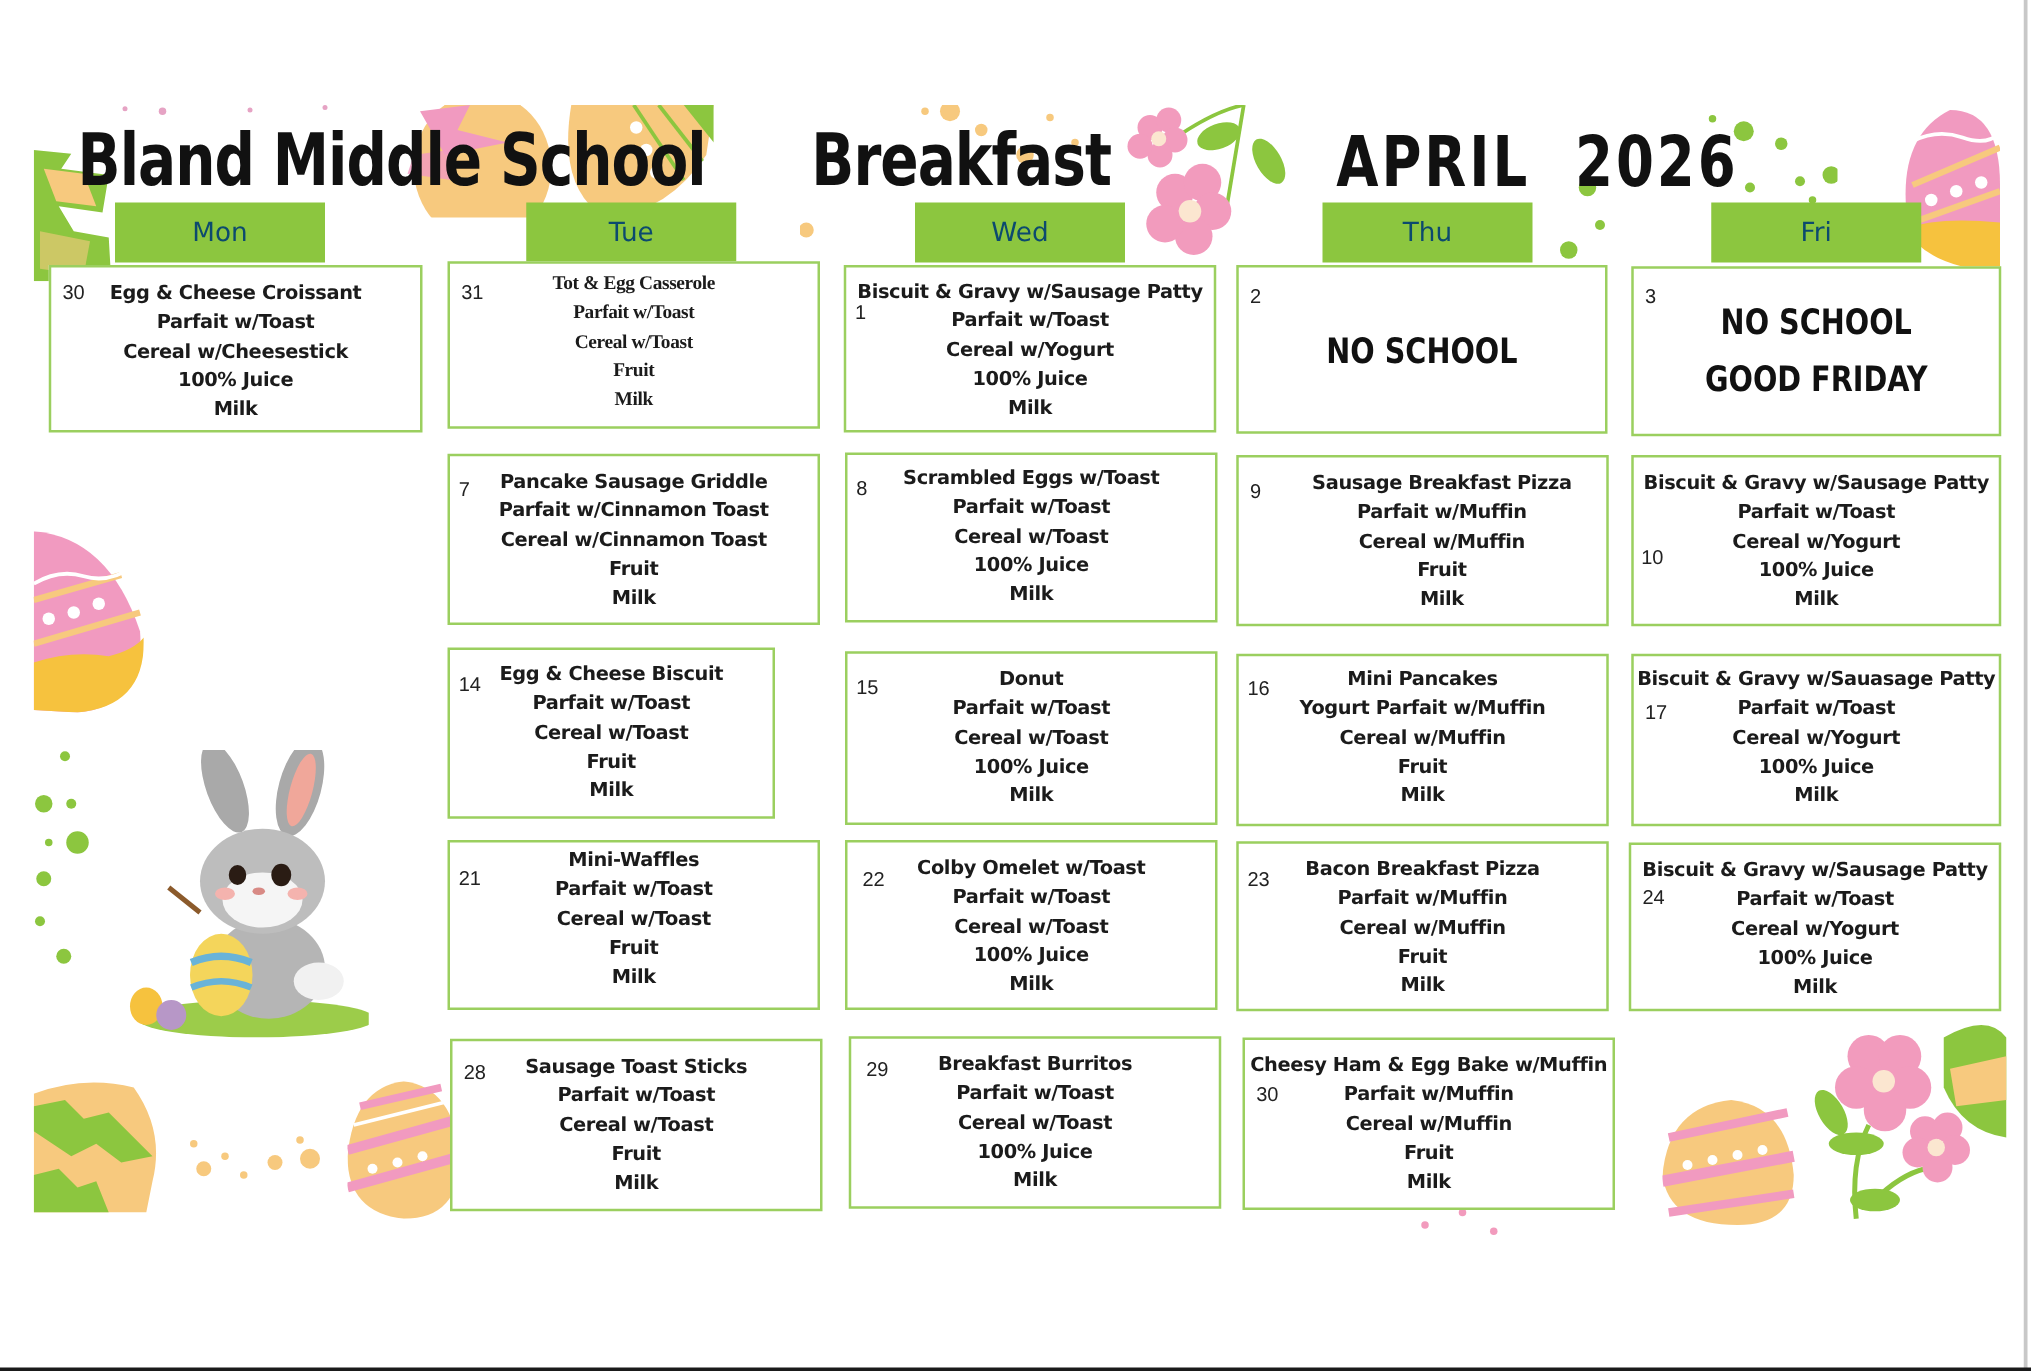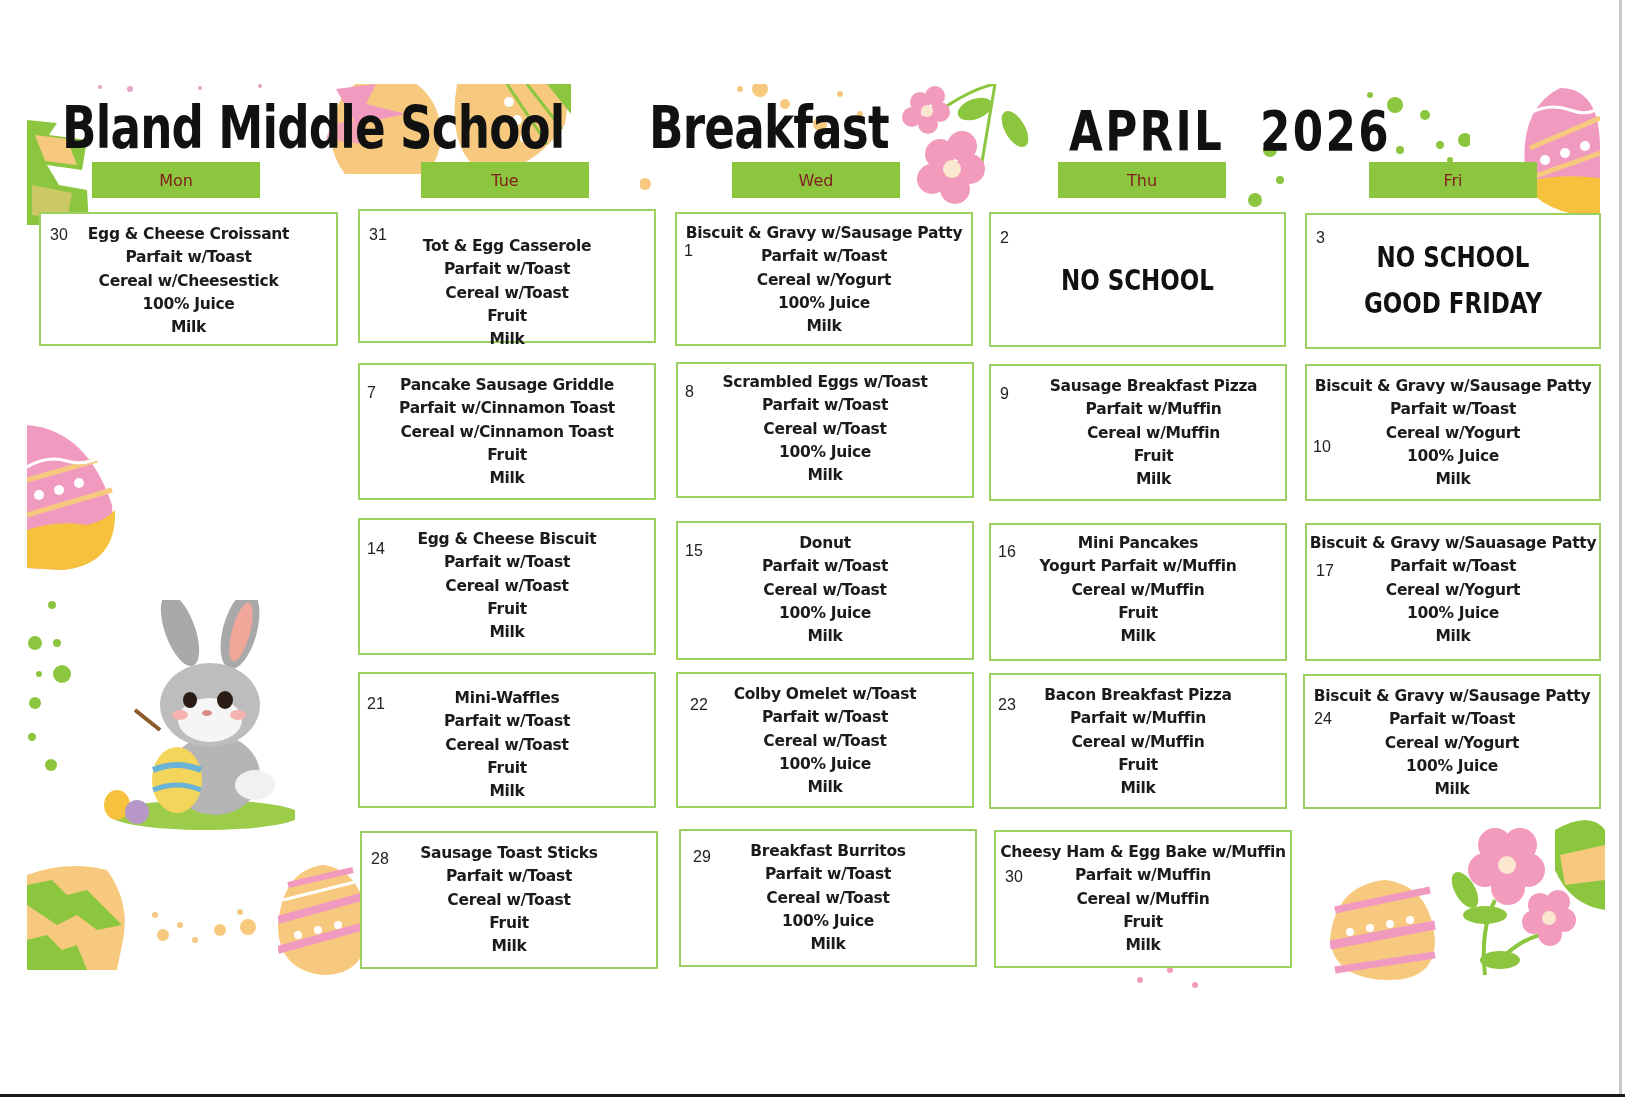--- a/index.html
+++ b/index.html
@@ -1,21 +1,21 @@
 <!DOCTYPE html>
 <html><head>
 <meta charset="utf-8">
 <style>
   html,body{margin:0;padding:0;}
   body{width:1625px;height:1097px;background:#ffffff;position:relative;overflow:hidden;font-family:"Liberation Sans",sans-serif;}
   .frame-edge-right{position:absolute;left:1619px;top:0;width:3px;height:1097px;background:#c8c8c8;}
   .frame-edge-bottom{position:absolute;left:0;top:1094px;width:1625px;height:3px;background:#1a1a1a;}
   .deco{position:absolute;pointer-events:none;}
   .title-text{position:absolute;font-family:"DejaVu Sans",sans-serif;font-weight:bold;color:#111;letter-spacing:-1px;transform:scaleX(0.78);transform-origin:left top;white-space:nowrap;}
-  .day-header{position:absolute;height:36px;background:#8cc63f;color:#7f1d1d;font-family:"DejaVu Sans",sans-serif;font-size:16px;display:flex;align-items:center;justify-content:center;}
+  .day-header{position:absolute;height:48px;background:#8cc63f;color:#0c4a6e;font-family:"DejaVu Sans",sans-serif;font-size:21px;display:flex;align-items:center;justify-content:center;}
   .cell{position:absolute;border:2px solid #9bcf5f;background:#fff;box-sizing:border-box;}
   .cell-date{position:absolute;font-family:"Liberation Sans",sans-serif;font-size:16px;color:#222;}
   .cell-items{position:absolute;left:0;right:0;text-align:center;font-family:"DejaVu Sans",sans-serif;font-weight:bold;font-size:15.5px;line-height:23.3px;color:#1b1b1b;letter-spacing:-0.3px;}
   .cell-items div{white-space:nowrap;}
   .no-school{position:absolute;left:0;right:0;text-align:center;font-family:"DejaVu Sans",sans-serif;font-weight:bold;color:#111;transform:scaleX(0.82);font-size:28px;}
 </style>
 </head>
 <body>
 
 <svg class="deco" style="left:27px;top:115px;" width="70" height="110" viewBox="0 0 70 110">
@@ -235,21 +235,21 @@
   <div class="cell-items" style="top:9px;padding-left:0;">
     <div>Egg &amp; Cheese Croissant</div>
     <div>Parfait w/Toast</div>
     <div>Cereal w/Cheesestick</div>
     <div>100% Juice</div>
     <div>Milk</div>
   </div>
 </div>
 <div class="cell" style="left:358px;top:209px;width:298px;height:134px;">
   <span class="cell-date" style="left:9px;top:15px;">31</span>
-  <div class="cell-items" style="top:24px;">
+  <div class="cell-items" style="top:4px;font-family:Liberation Serif, serif;">
     <div>Tot &amp; Egg Casserole</div>
     <div>Parfait w/Toast</div>
     <div>Cereal w/Toast</div>
     <div>Fruit</div>
     <div>Milk</div>
   </div>
 </div>
 <div class="cell" style="left:675px;top:212px;width:298px;height:134px;">
   <span class="cell-date" style="left:7px;top:28px;">1</span>
   <div class="cell-items" style="top:8px;">
@@ -304,21 +304,21 @@
   <span class="cell-date" style="left:6px;top:36px;margin-top:36px;">10</span>
   <div class="cell-items" style="top:9px;">
     <div>Biscuit &amp; Gravy w/Sausage Patty</div>
     <div>Parfait w/Toast</div>
     <div>Cereal w/Yogurt</div>
     <div>100% Juice</div>
     <div>Milk</div>
   </div>
 </div>
 
-<div class="cell" style="left:358px;top:518px;width:298px;height:137px;">
+<div class="cell" style="left:358px;top:518px;width:262px;height:137px;">
   <span class="cell-date" style="left:7px;top:20px;">14</span>
   <div class="cell-items" style="top:8px;">
     <div>Egg &amp; Cheese Biscuit</div>
     <div>Parfait w/Toast</div>
     <div>Cereal w/Toast</div>
     <div>Fruit</div>
     <div>Milk</div>
   </div>
 </div>
 <div class="cell" style="left:676px;top:521px;width:298px;height:139px;padding-left:30px;">
@@ -347,21 +347,21 @@
     <div>Biscuit &amp; Gravy w/Sauasage Patty</div>
     <div>Parfait w/Toast</div>
     <div>Cereal w/Yogurt</div>
     <div>100% Juice</div>
     <div>Milk</div>
   </div>
 </div>
 
 <div class="cell" style="left:358px;top:672px;width:298px;height:136px;">
   <span class="cell-date" style="left:7px;top:21px;">21</span>
-  <div class="cell-items" style="top:13px;">
+  <div class="cell-items" style="top:3px;">
     <div>Mini-Waffles</div>
     <div>Parfait w/Toast</div>
     <div>Cereal w/Toast</div>
     <div>Fruit</div>
     <div>Milk</div>
   </div>
 </div>
 <div class="cell" style="left:676px;top:672px;width:298px;height:136px;">
   <span class="cell-date" style="left:12px;top:22px;">22</span>
   <div class="cell-items" style="top:9px;">

